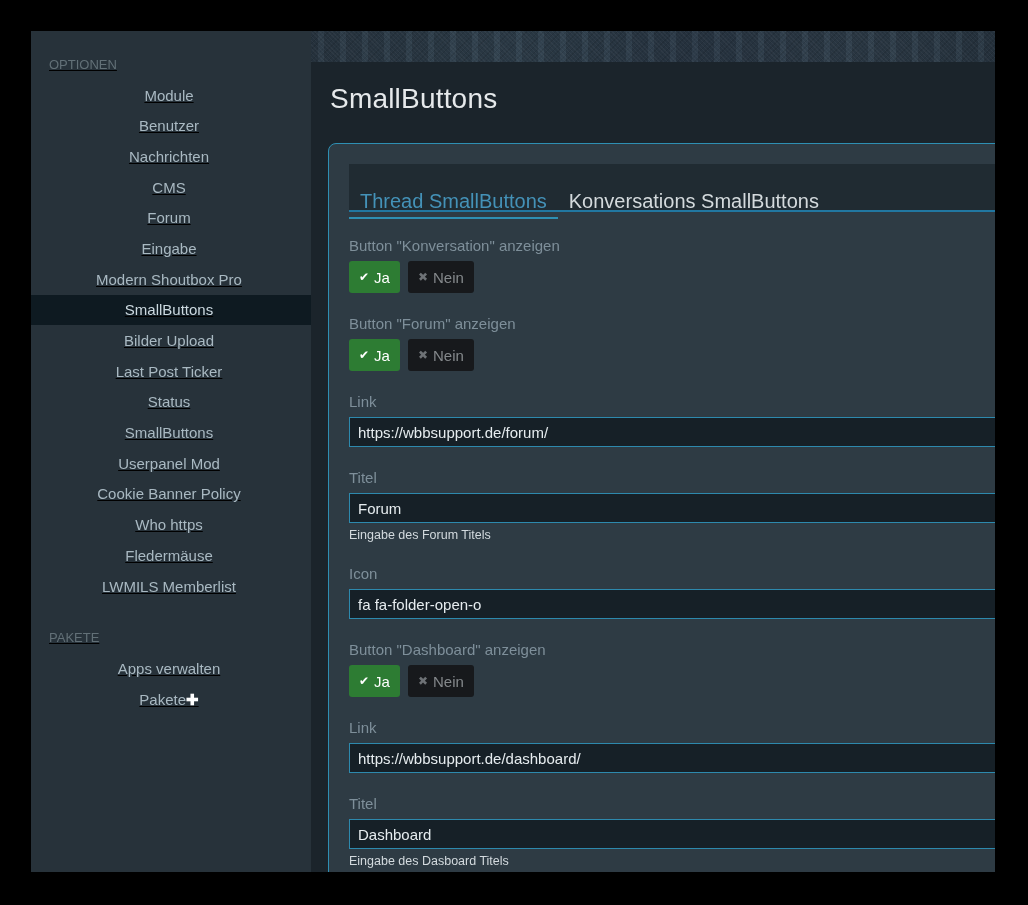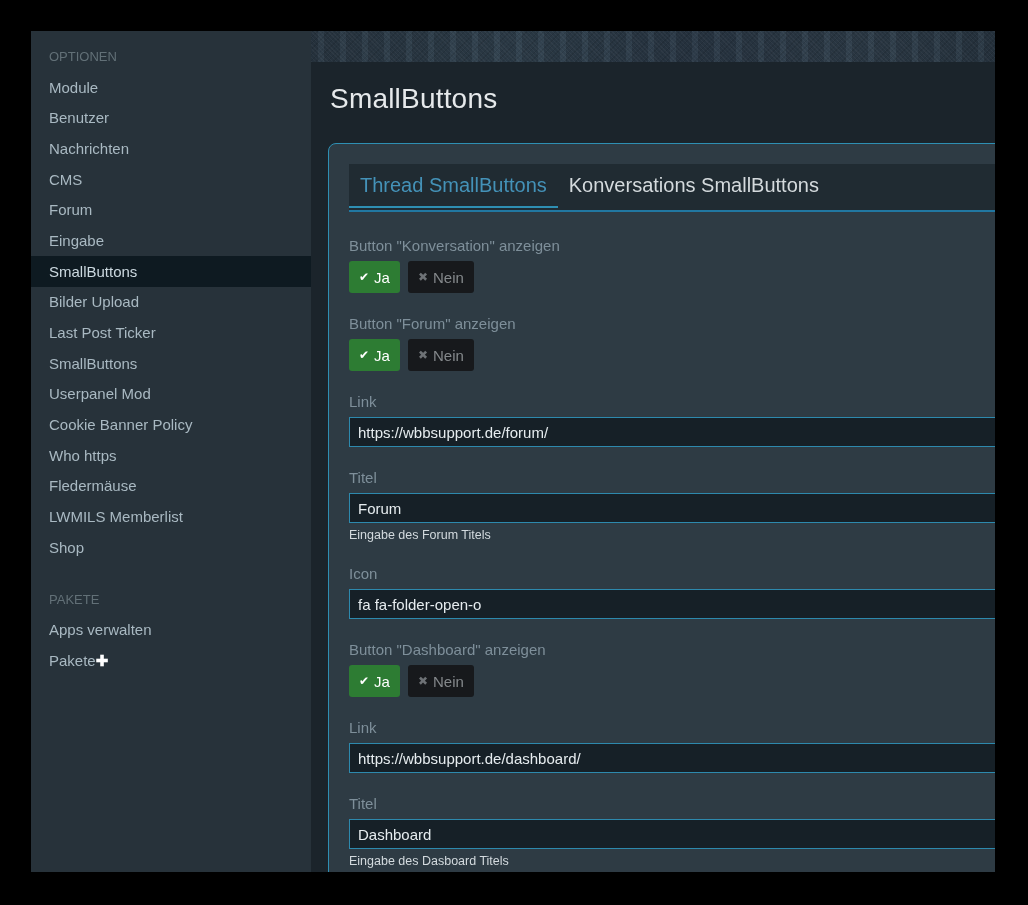--- a/index.html
+++ b/index.html
@@ -3,24 +3,24 @@
 <meta charset="utf-8">
 <style>
   * { margin:0; padding:0; box-sizing:border-box; }
   html,body { width:1028px; height:905px; background:#000; overflow:hidden;
               font-family:"Liberation Sans", sans-serif; }
   .stage { position:relative; width:1028px; height:905px; background:#000; }
   .viewport { position:absolute; left:31px; top:31px; width:964px; height:841px;
               overflow:hidden; display:flex; background:#1b242b; }
 
   
-  .sidebar { width:280px; flex:0 0 280px; background:#27323a; padding-top:10px; }
+  .sidebar { width:280px; flex:0 0 280px; background:#27323a; padding-top:18px;text-decoration:underline; }
   .side-row { height:30.7px; display:flex; align-items:center;
               padding:0 22px 0 18px; font-size:15px; color:#a9b9c2; cursor:pointer;
-              justify-content:flex-start; }
+              justify-content:center; }
   .side-row .lbl { white-space:nowrap; }
   .side-row.active { background:#0e1a21; color:#ccd9e0; }
   .side-header { height:30.7px; display:flex; align-items:center;
                  padding:0 22px 0 18px; font-size:13px; color:#627077; }
   .side-header.second { margin-top:21px; }
   .plus { color:#ffffff; font-size:15px; font-weight:700; line-height:1; }
 
   
   .main { flex:1 1 auto; min-width:0; background:#1b242b; }
   .banner { height:31px; width:100%;
@@ -32,21 +32,21 @@
               linear-gradient(90deg,#2a3742,#30404c 30%,#2a3744 55%,#2f3d49 80%,#293641); }
   .page-title { margin:20px 0 0 19px; font-size:28px; line-height:34px;
                 font-weight:300; color:#e6e9eb; letter-spacing:0.2px; }
 
   .panel { margin:27px 0 0 17px; width:800px; min-height:760px;
            background:#2e3b44; border:1px solid #2e8fb3; border-radius:8px;
            padding:20px 20px 0 20px; }
 
   .tabbar { height:48px; background:#202b32; border-bottom:2px solid #2177a1;
             display:flex; align-items:stretch; }
-  .tab { height:44px; padding:10px 11px 0 11px; font-size:20px; color:#d4dadd;
+  .tab { height:55px; padding:26px 11px 0 11px; font-size:20px; color:#d4dadd;
          cursor:pointer; white-space:nowrap; }
   .tab.active { color:#4492b8; border-bottom:2px solid #2e8fb3; }
 
   .form { padding:0 0 0 0; }
   .group { margin-top:21px; }
   .group.first { margin-top:24px; }
   .field-label { font-size:15px; line-height:20px; color:#7e8f9a; }
   .control { margin-top:5px; }
 
   .btn-row { display:flex; gap:8px; }
@@ -92,35 +92,41 @@
   </div>
 
   <div class="side-row">
     <span class="lbl">Forum</span>
   </div>
 
   <div class="side-row">
     <span class="lbl">Eingabe</span>
   </div>
 
+  <div class="side-row">
+    <span class="lbl">Modern Shoutbox Pro</span>
+  </div>
 
   <div class="side-row active">
     <span class="lbl">SmallButtons</span>
   </div>
 
   <div class="side-row">
     <span class="lbl">Bilder Upload</span>
   </div>
 
   <div class="side-row">
     <span class="lbl">Last Post Ticker</span>
   </div>
 
 
 
+  <div class="side-row">
+    <span class="lbl">Status</span>
+  </div>
 
   <div class="side-row">
     <span class="lbl">SmallButtons</span>
   </div>
 
 
   <div class="side-row">
     <span class="lbl">Userpanel Mod</span>
   </div>
 
@@ -133,23 +139,20 @@
   </div>
 
   <div class="side-row">
     <span class="lbl">Fledermäuse</span>
   </div>
 
   <div class="side-row">
     <span class="lbl">LWMILS Memberlist</span>
   </div>
 
-  <div class="side-row">
-    <span class="lbl">Shop</span>
-  </div>
 </div>
       <div class="side-header second">PAKETE</div>
       <div id="side-list-1">
   <div class="side-row">
     <span class="lbl">Apps verwalten</span>
   </div>
 
   <div class="side-row">
     <span class="lbl">Pakete</span>
   <span class="plus">✚</span>

